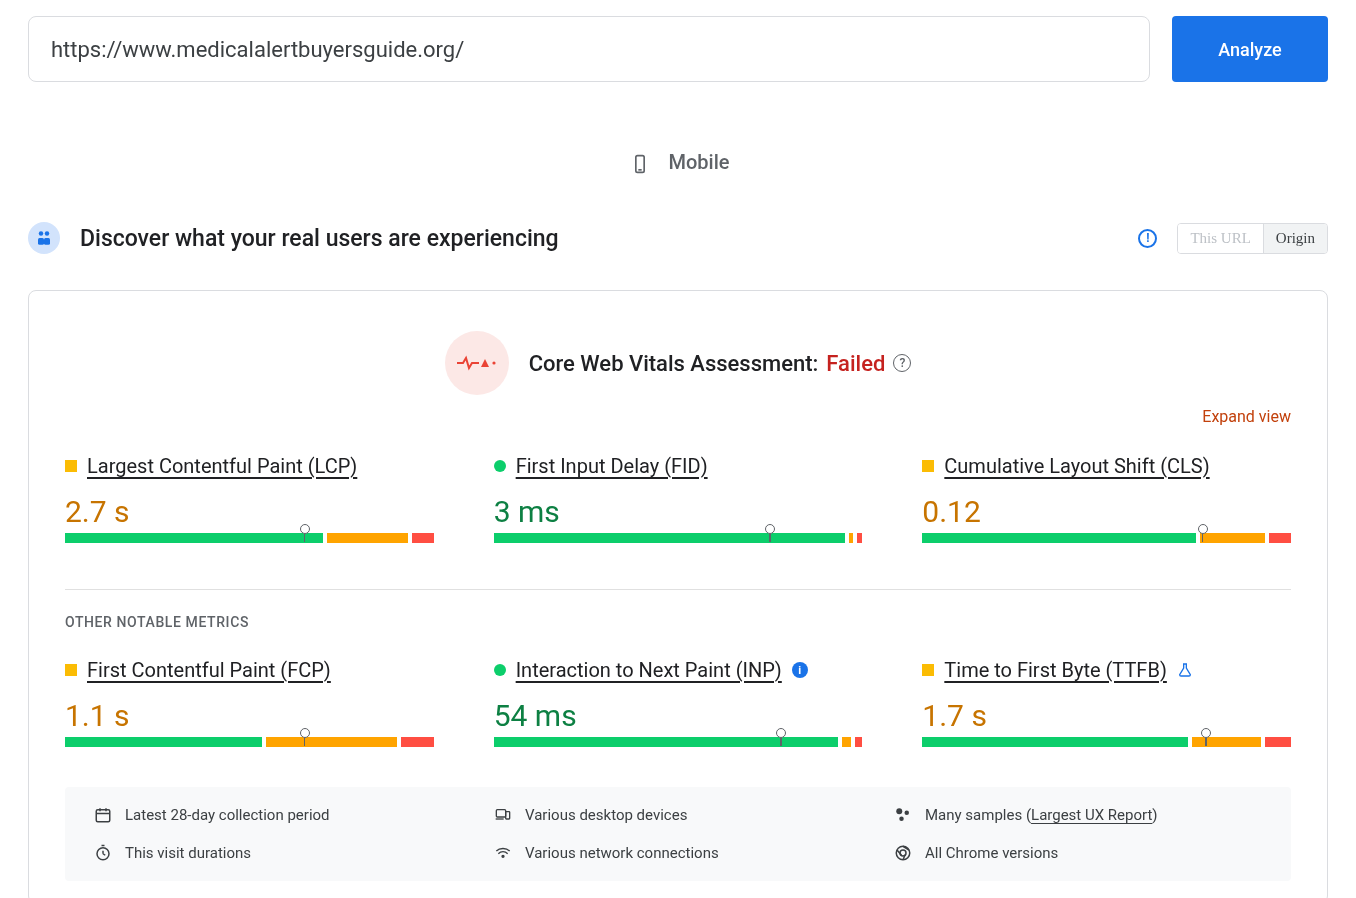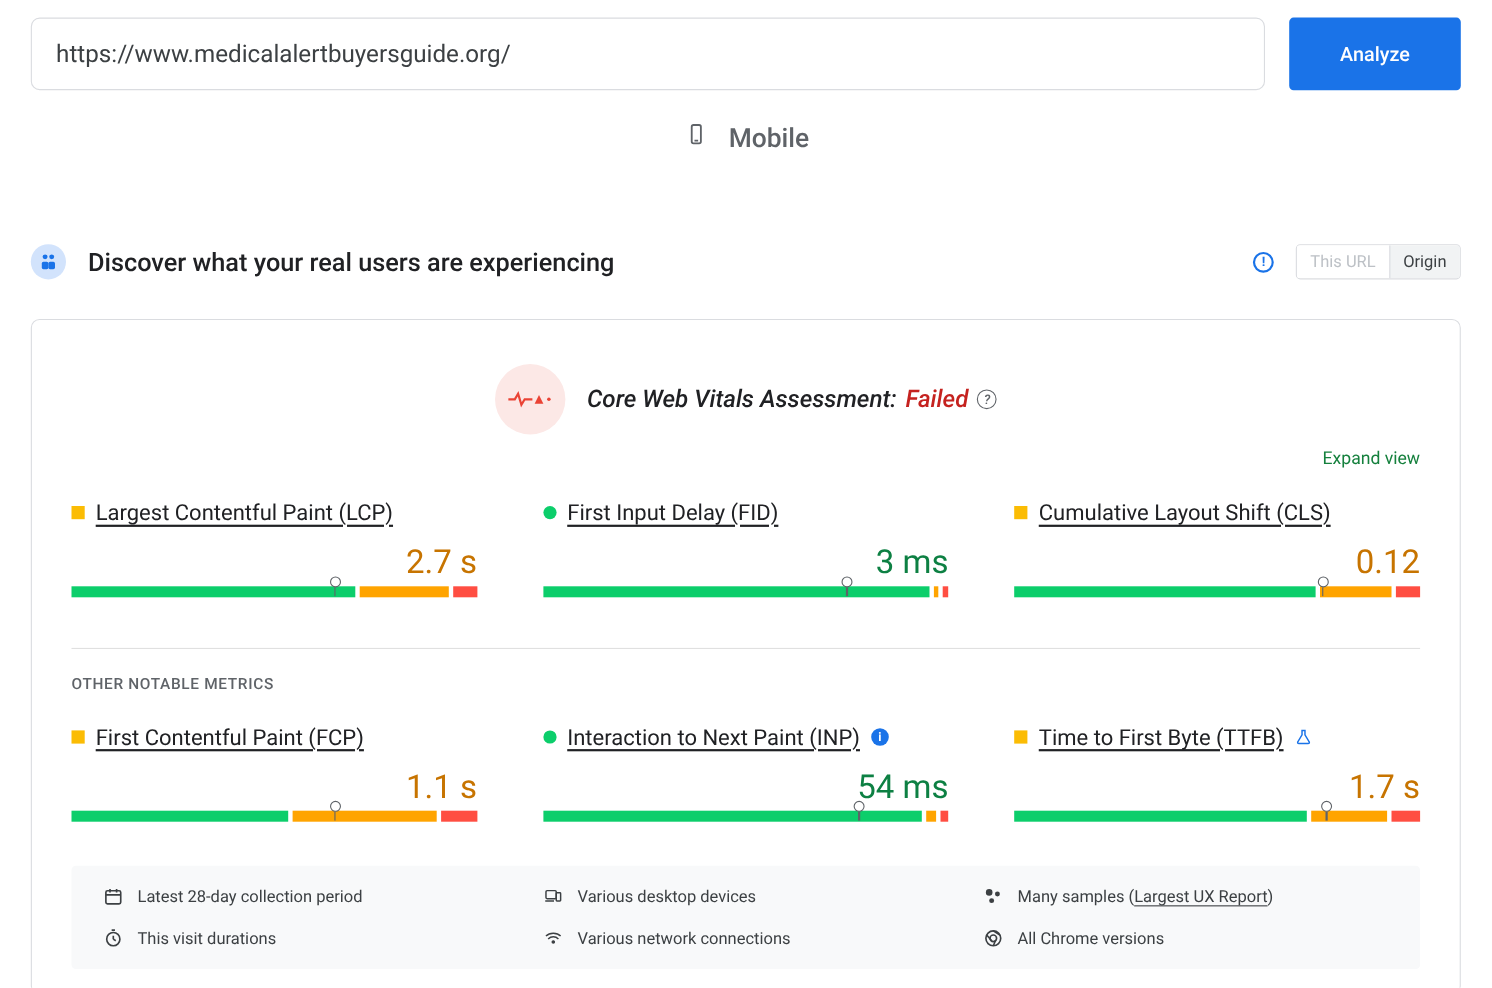--- a/index.html
+++ b/index.html
@@ -1,48 +1,48 @@
 <!DOCTYPE html>
 <html><head>
 <meta charset="utf-8">
 <style>
 * { margin:0; padding:0; box-sizing:border-box; font-family: Roboto, Arial, sans-serif; }
 body { background:#fff; color:#202124; width:1356px; height:898px; padding:16px 28px; }
 .url-row { display:flex; gap:22px; align-items:stretch;}
 .url-input { flex:1; height:66px; border:1px solid #dadce0; border-radius:8px; padding:0 22px; font-size:22px; color:#3c4043; outline:none;}
 .analyze-btn { width:156px; height:66px; border:none; border-radius:4px; background:#1a73e8; color:#fff; font-size:18px; font-weight:500; cursor:pointer;}
 .tabs { margin-top:30px; display:flex; justify-content:center; gap:0;}
-.tab { display:flex; align-items:flex-start; gap:16px; height:62px; padding:0 26px; font-size:24px; font-weight:500; cursor:pointer; position:relative; color:#5f6368;}
+.tab { display:flex; align-items:flex-end; gap:16px; height:62px; padding:0 26px; font-size:20px; font-weight:500; cursor:pointer; position:relative; color:#5f6368;}
 .tab.active { background:#e8f0fe; color:#1967d2; }
 .tab.active::after{ content:""; position:absolute; left:18px; right:18px; bottom:0; height:4px; background:#174ea6; border-radius:2px 2px 0 0;}
 svg.tab-icon{ width:26px; height:20px; }
 .section-header { margin-top:48px; display:flex; align-items:center; }
 .users-icon{ width:32px; height:32px; border-radius:50%; background:#d2e3fc; display:flex; align-items:center; justify-content:center; margin-right:20px;}
 .section-title{ font-size:23px; font-weight:500; color:#202124;}
 .section-right{ margin-left:auto; display:flex; align-items:center; gap:20px;}
 .info-circle{ width:19px; height:19px; border:2px solid #1a73e8; border-radius:50%; display:flex; align-items:center; justify-content:center; color:#1a73e8; font-size:12px; font-weight:700;}
 .scope-toggle{ display:flex; border:1px solid #dadce0; border-radius:4px; overflow:hidden;}
-.scope-btn{ padding:6px 12px; font-size:15px; background:#fff; color:#bdc1c6; border:none; cursor:pointer;}
+.scope-btn{ padding:6px 12px; font-size:15px; background:#fff; color:#bdc1c6; border:none; cursor:pointer;font-family:Liberation Serif, serif;}
 .scope-btn + .scope-btn{ border-left:1px solid #dadce0;}
 .scope-btn.active{ background:#f1f3f4; color:#3c4043;}
 .card{ margin-top:36px; border:1px solid #dadce0; border-radius:8px; padding:40px 36px 22px;}
-.assessment-row{ display:flex; align-items:center; justify-content:center; gap:20px; margin-bottom:12px;font-style:italic;}
+.assessment-row{ display:flex; align-items:center; justify-content:center; gap:20px; margin-bottom:12px;}
 .assess-icon{ width:64px; height:64px; border-radius:50%; background:#fce8e6; display:flex; align-items:center; justify-content:center;}
 .assess-text{ font-size:22px; font-weight:500; color:#202124; display:flex; align-items:center; gap:8px;}
 .assess-status{ color:#c5221f; }
 .help-circle{ width:18px; height:18px; border:1.5px solid #5f6368; border-radius:50%; display:flex; align-items:center; justify-content:center; font-size:12px; color:#5f6368;}
-.expand-link{ text-align:right; font-size:16px; color:#15803d; margin-bottom:28px; cursor:pointer;}
+.expand-link{ text-align:right; font-size:16px; color:#c2410c; margin-bottom:28px; cursor:pointer;}
 .metrics-grid{ display:grid; grid-template-columns: repeat(3, 1fr); gap:60px;}
 .metric .name-row{ display:flex; align-items:center; gap:10px;}
 .status-sq{ width:12px; height:12px; }
 .status-sq.orange{ background:#fbbc04;}
 .status-dot{ width:12px; height:12px; border-radius:50%;}
 .status-dot.green{ background:#0cce6b;}
 .metric-name{ font-size:20px; color:#202124; text-decoration:underline; text-underline-offset:4px;}
-.metric-value{ font-size:30px; font-weight:400; text-align:right; margin-top:16px; margin-bottom:4px;}
+.metric-value{ font-size:30px; font-weight:400; text-align:left; margin-top:16px; margin-bottom:4px;}
 .metric-value.orange{ color:#c77400;}
 .metric-value.green{ color:#0d8043;}
 .bar-container{ position:relative; height:22px;}
 .bar{ display:flex; height:10px; border-radius:0; gap:4px;}
 .bar .seg{ height:10px;}
 .bar .seg.green{ background:#0cce6b;}
 .bar .seg.orange{ background:#ffa400;}
 .bar .seg.red{ background:#ff4e42;}
 .marker{ position:absolute; top:-9px; transform:translateX(-50%);}
 .marker .pin{ width:10px;height:10px;border:1.5px solid #5f6368;border-radius:50%;background:#fff;display:block;}

